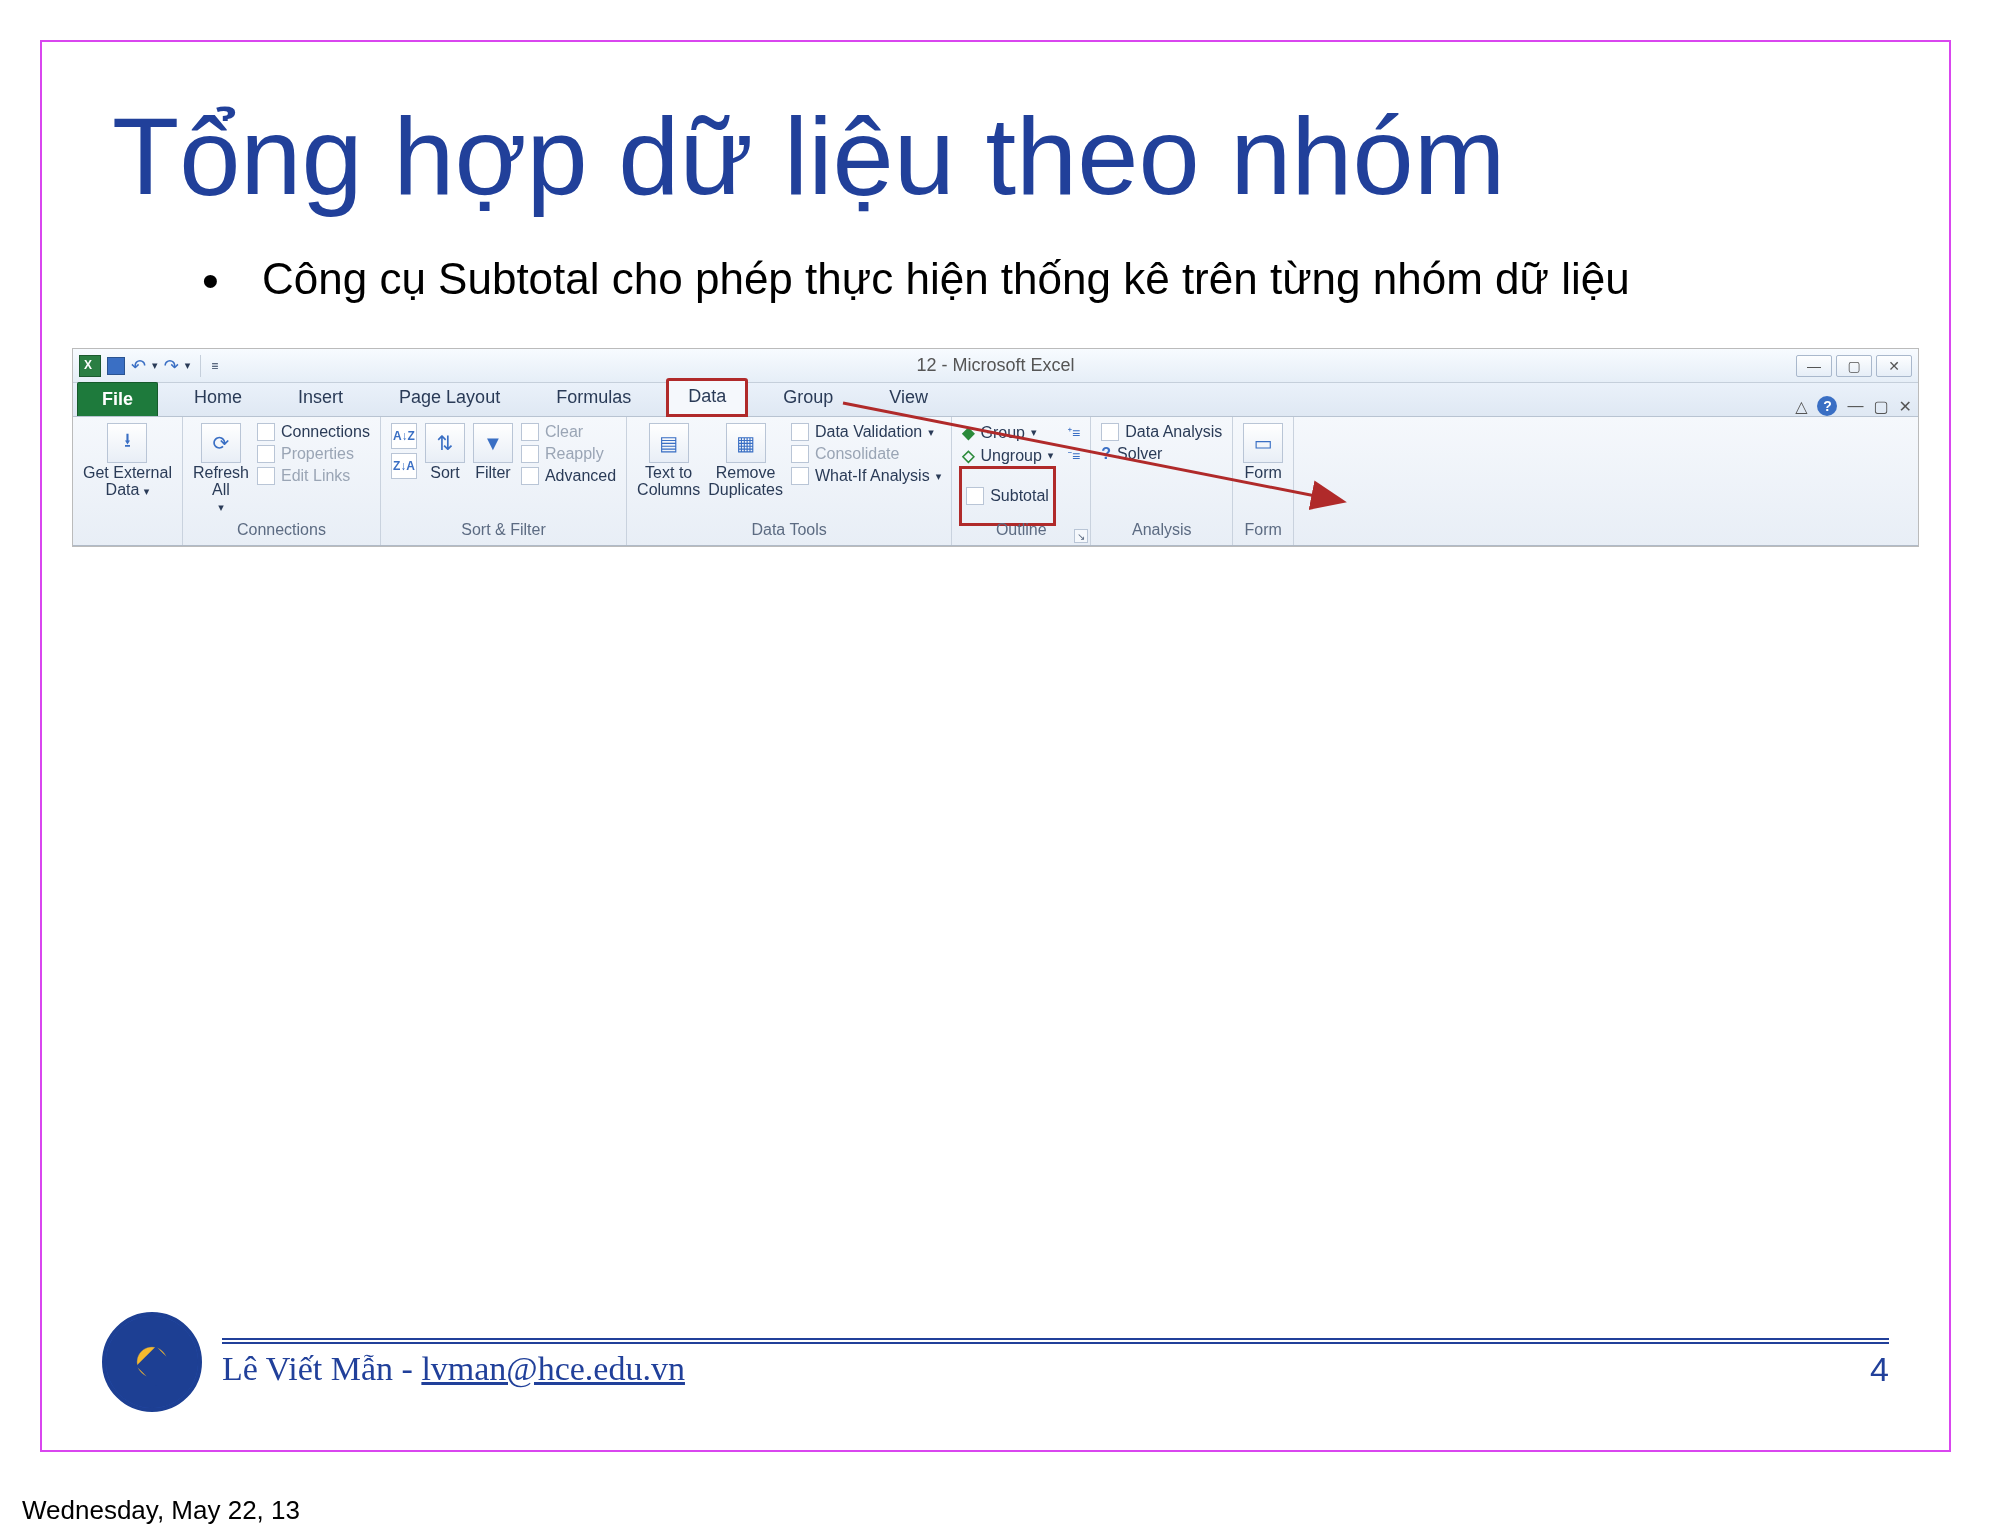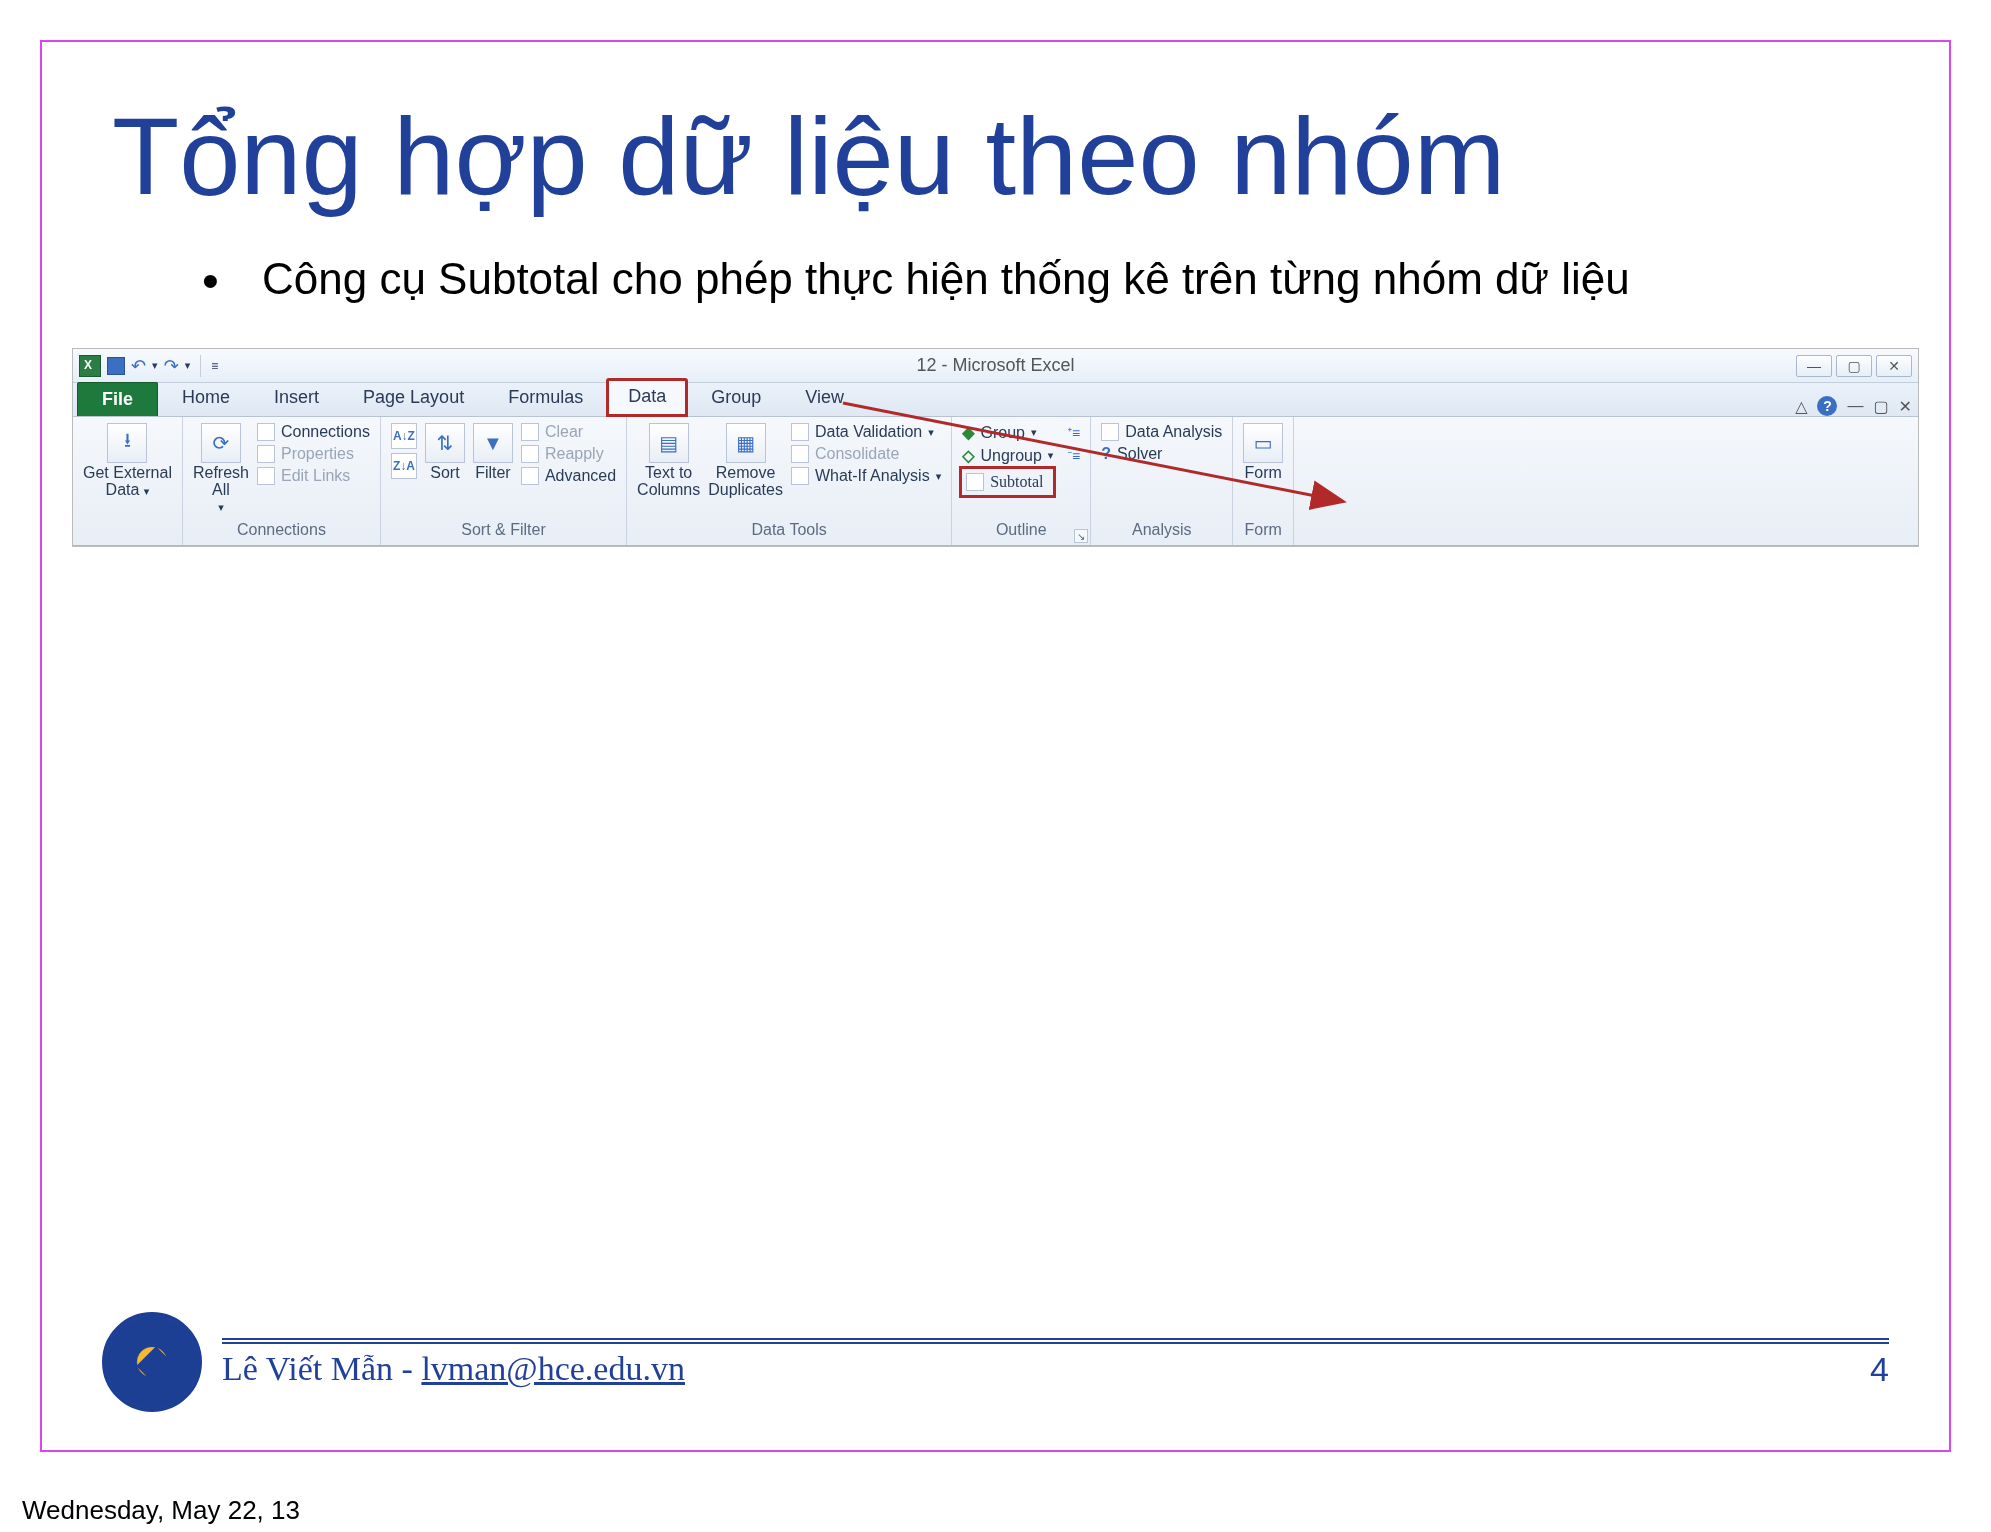--- a/index.html
+++ b/index.html
@@ -96,21 +96,21 @@
     width:36px;height:22px;border:1px solid #a9b8cc;border-radius:2px;
     background:linear-gradient(#fdfeff,#e6eef7);
     display:flex;align-items:center;justify-content:center;
     font-size:14px;color:#555;
   }
 
   .tabs {
     display:flex; align-items:flex-end; height:34px;
     background: linear-gradient(#eaf1fa,#dfe8f3);
     padding-left: 4px;
-    gap: 4px;
+    gap: 16px;
     font-size: 18px;
     color:#2a3b57;
     border-bottom:1px solid #b8c3d1;
     position: relative;
   }
   .tab {
     padding: 6px 20px 8px 20px;
     cursor: default;
   }
   .tab.file {
@@ -159,22 +159,22 @@
   .vlist .row { display:flex; align-items:center; gap:6px; white-space:nowrap; }
   .vlist .ic { width:18px;height:18px;border:1px solid #b9c5d6;background:#fff;display:inline-block; }
   .vlist .dim { color:#9aa5b5; }
 
   .sort-icons { display:flex; flex-direction:column; gap:4px; font-size:14px; color:#3a6fc4; align-items:center; }
   .sort-az, .sort-za { width:26px;height:26px;border:1px solid #b9c5d6;background:#fff;display:flex;align-items:center;justify-content:center;font-size:12px;font-weight:bold; }
 
   .subtotal-highlight {
     outline: 3px solid #b02a2a;
     outline-offset: 0px;
-    padding: 4px 4px;
-    display:flex;align-items:center;gap:6px;font-family:Liberation Serif, serif;
+    padding: 18px 4px;
+    display:flex;align-items:center;gap:6px;
   }
 
   .dialog-launch {
     position:absolute; right:2px; bottom:2px;
     width:14px;height:14px;border:1px solid #b9c5d6;background:#f5f8fc;
     font-size:10px;color:#5c6b82;display:flex;align-items:center;justify-content:center;
   }
 
   
   svg.arrow { position:absolute; pointer-events:none; }

